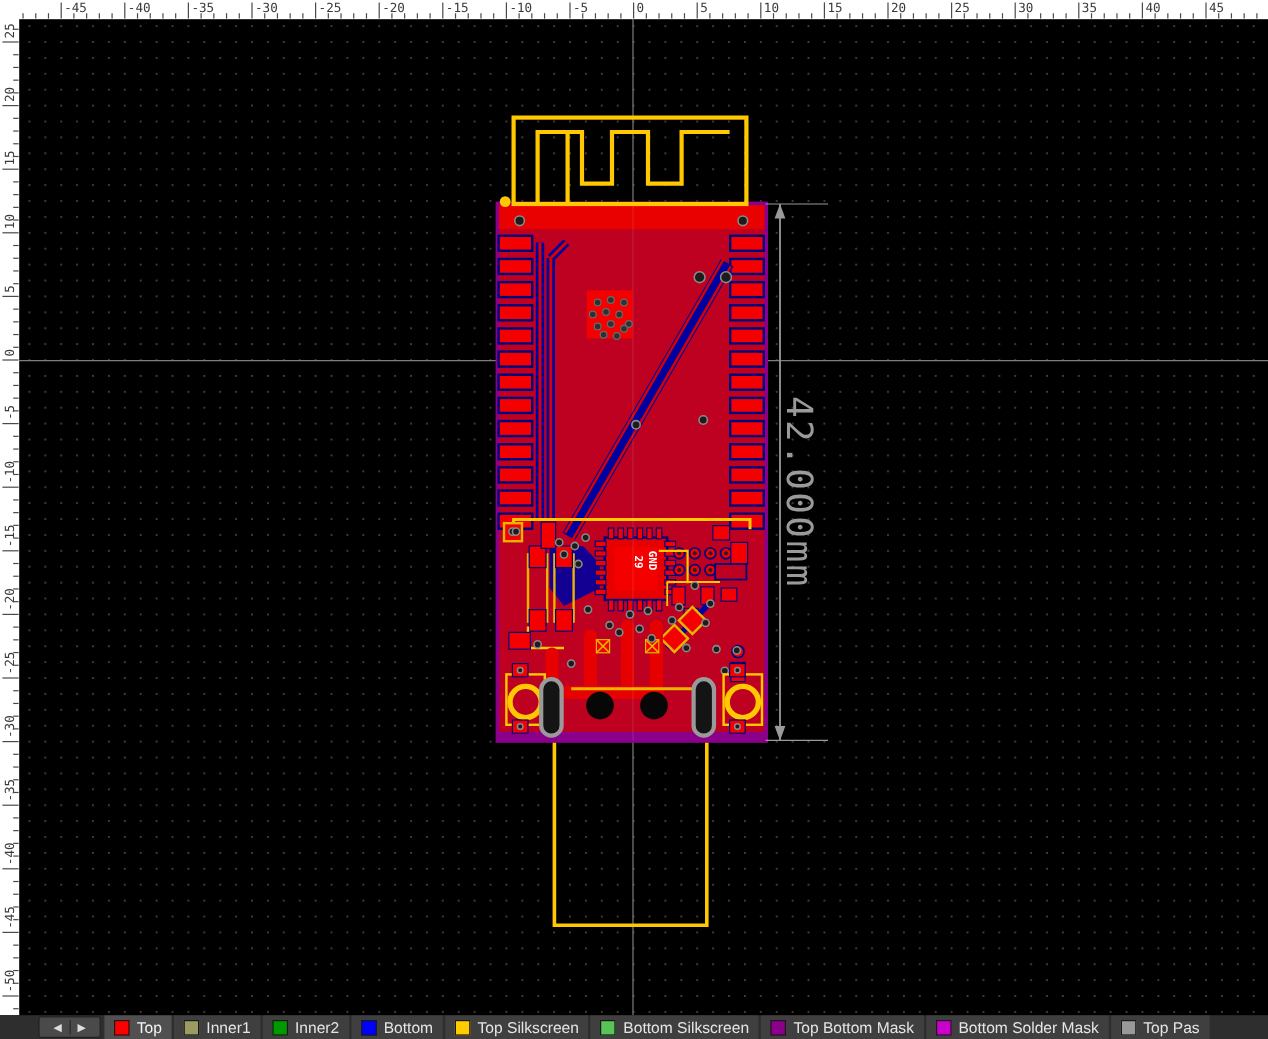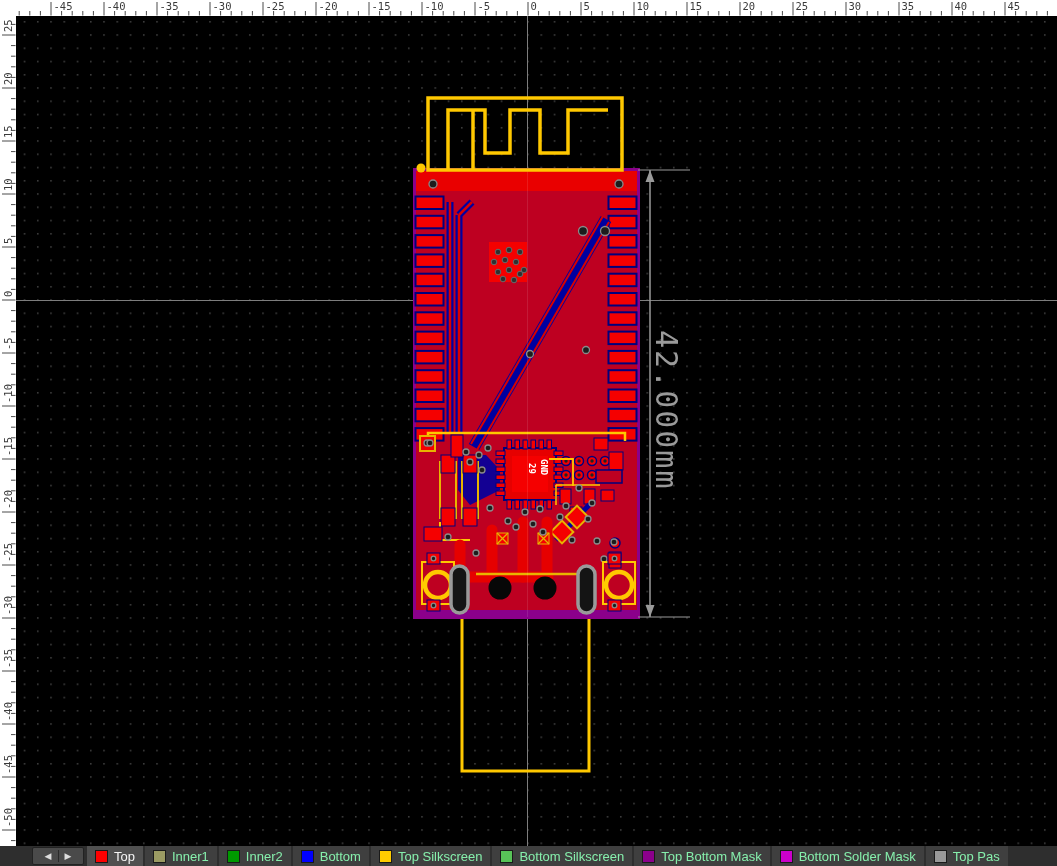--- a/index.html
+++ b/index.html
@@ -14,21 +14,21 @@
   .dimtext{font-family:"DejaVu Sans Mono",monospace;font-size:30px;letter-spacing:2px;fill:#9a9a9a;}
   .ictext{font-family:"DejaVu Sans Mono",monospace;font-size:9px;font-weight:bold;fill:#ffffff;}
   
   .layerbar{position:absolute;left:0;top:846px;width:1057px;height:20px;background:#2e2e2e;
             display:flex;align-items:stretch;overflow:hidden;}
   .layernav{margin-left:32px;margin-top:1px;margin-bottom:1px;width:50px;background:#4a4a4a;
             border:1px solid #222;border-radius:2px;display:flex;align-items:center;justify-content:center;}
   .navbtn{color:#dddddd;font-size:9px;padding:0 6px;cursor:pointer;line-height:18px;}
   .navdiv{width:1px;height:12px;background:#2a2a2a;}
   .tabs{display:flex;align-items:stretch;margin-left:3px;}
-  .tab{display:flex;align-items:center;background:#3f3f3f;color:#86efac;font-size:13px;
+  .tab{display:flex;align-items:center;background:#3f3f3f;color:#e5e5e5;font-size:13px;
        padding:0 8px;margin-right:2px;white-space:nowrap;cursor:pointer;}
   .tab.selected{background:#505050;color:#f5f5f5;}
   .sw{display:inline-block;width:11px;height:11px;margin-right:6px;border:1px solid #1a1a1a;}
 </style>
 </head>
 <body>
 
 <div id="app">
 <svg id="cv" width="1057" height="866" viewBox="0 0 1057 866">
   <defs>

